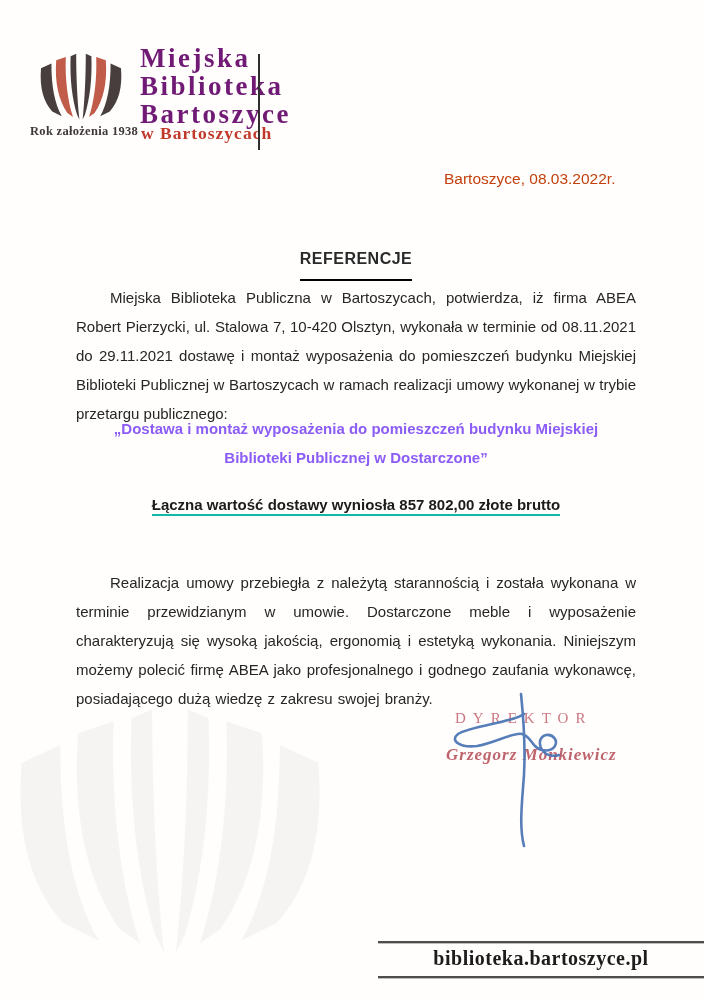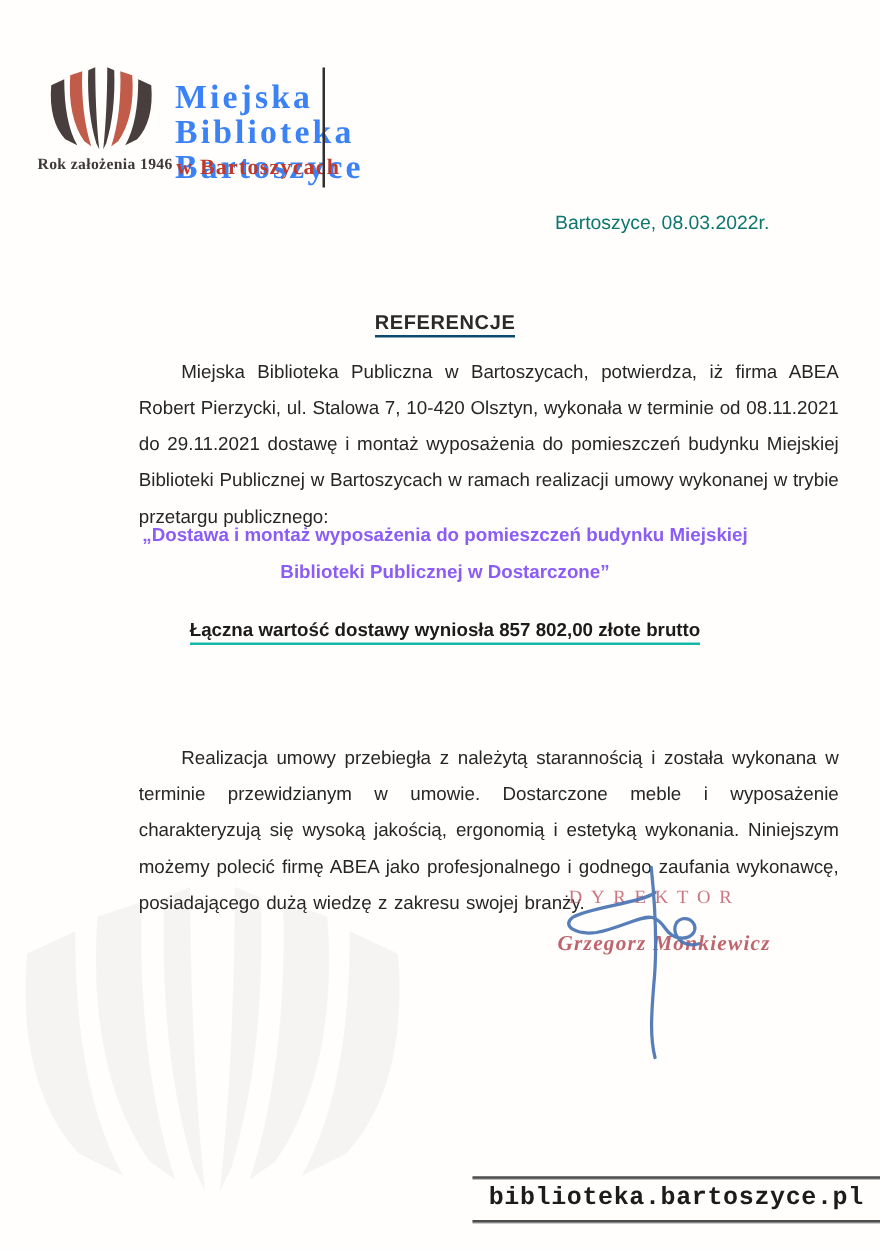--- a/index.html
+++ b/index.html
@@ -12,44 +12,44 @@
   
   .logo-book { position:absolute; left:33px; top:50px; width:96px; height:78px; }
   .logo-est {
     position:absolute; left:30px; top:124px; width:102px; text-align:center;
     font-family:"Liberation Serif", serif; font-weight:bold; font-size:12.5px;
     color:#3e3838; letter-spacing:0.3px; white-space:nowrap;
   }
   .org-name {
     position:absolute; left:140px; top:44px;
     font-family:"Liberation Serif", serif; font-weight:bold;
-    font-size:27px; line-height:28px; color:#3b82f6; letter-spacing:2.5px;margin-top:19px;
+    font-size:27px; line-height:28px; color:#701a75; letter-spacing:2.5px;
   }
   .org-loc {
     position:absolute; left:141px; top:123px;
     font-family:"Liberation Serif", serif; font-weight:bold;
     font-size:17.5px; letter-spacing:1px;
   }
   .header-divider { position:absolute; left:258px; top:54px; width:2px; height:96px; background:#332e2e; }
   .address {
     position:absolute; left:269px; top:72px;
     font-family:"Liberation Serif", serif; font-weight:bold;
     font-size:18.5px; line-height:21.5px; color:#3a3737; letter-spacing:0.2px;
   }
 
   
-  .dateline { position:absolute; top:170px; left:444px; font-size:15.5px; color:#0f766e; }
+  .dateline { position:absolute; top:170px; left:444px; font-size:15.5px; color:#c2410c; }
   .title { position:absolute; top:250px; left:76px; width:560px; text-align:center; font-size:16px; font-weight:bold; letter-spacing:0.5px; }
-  .title span { border-bottom:2px solid #0c4a6e; padding-bottom:1px; }
+  .title span { border-bottom:2px solid #000000; padding-bottom:12px; }
   .body-par {
     position:absolute; left:76px; width:560px;
-    font-size:15px; line-height:29px; text-align:justify; text-indent:34px; color:#262626;margin-left:35px;
+    font-size:15px; line-height:29px; text-align:justify; text-indent:34px; color:#262626;
   }
   .p1 { top:283px; }
-  .p2 { top:592px; word-spacing:1px; }
+  .p2 { top:568px; word-spacing:1px; }
   .contract-title {
     position:absolute; top:414px; left:76px; width:560px; text-align:center;
     font-weight:bold; font-size:15px; line-height:29px; color:#8b5cf6;
   }
   .value-line { position:absolute; top:496px; left:76px; width:560px; text-align:center; font-weight:bold; font-size:15px; color:#1b1b1b; }
   .value-line span { border-bottom:2px solid #14b8a6; padding-bottom:1px; }
 
   
   .stamp-title {
     position:absolute; left:455px; top:710px;
@@ -64,38 +64,38 @@
 
   
   .watermark { position:absolute; left:-8px; top:690px; width:356px; height:300px; opacity:0.05; }
 
   
   .footer-rule { position:absolute; left:378px; width:326px; height:2px; background:#4d4d4d; box-shadow:0 1px 0 #bdbdbd; }
   .footer-rule-top { top:941px; }
   .footer-rule-bottom { top:976px; }
   .footer-text {
     position:absolute; left:378px; width:326px; top:947px; text-align:center;
-    font-family:Liberation Mono, monospace; font-weight:bold; font-size:20px;
+    font-family:Liberation Serif, serif; font-weight:bold; font-size:20px;
     color:#1c1c1c; letter-spacing:0.5px;
   }
 </style>
 </head>
 <body>
 
 <div class="page">
 
   <svg class="logo-book" viewBox="0 0 120 96" aria-hidden="true">
     <g id="book-half">
       <path d="M10,22 C8,46 13,64 24,76 L36,82 C27,66 23,44 23,16 Z" fill="#473e3d"></path>
       <path d="M29,12 C27,40 32,62 43,78 L50,83 C43,62 40,34 41,8 Z" fill="#c05c49"></path>
       <path d="M47,7 C46,36 49,60 55,80 L58,86 C55,58 54,28 54,4 Z" fill="#473e3d"></path>
     </g>
     <use href="#book-half" transform="translate(120,0) scale(-1,1)"></use>
   </svg>
-  <div class="logo-est">Rok założenia 1946</div>
+  <div class="logo-est">Rok założenia 1938</div>
 
   <div class="org-name">
     <div>Miejska</div>
     <div>Biblioteka</div>
     <div>Bartoszyce</div>
   </div>
   <div class="org-loc" style="color:#c0392b">w Bartoszycach</div>
 
   <div class="header-divider"></div>
 

